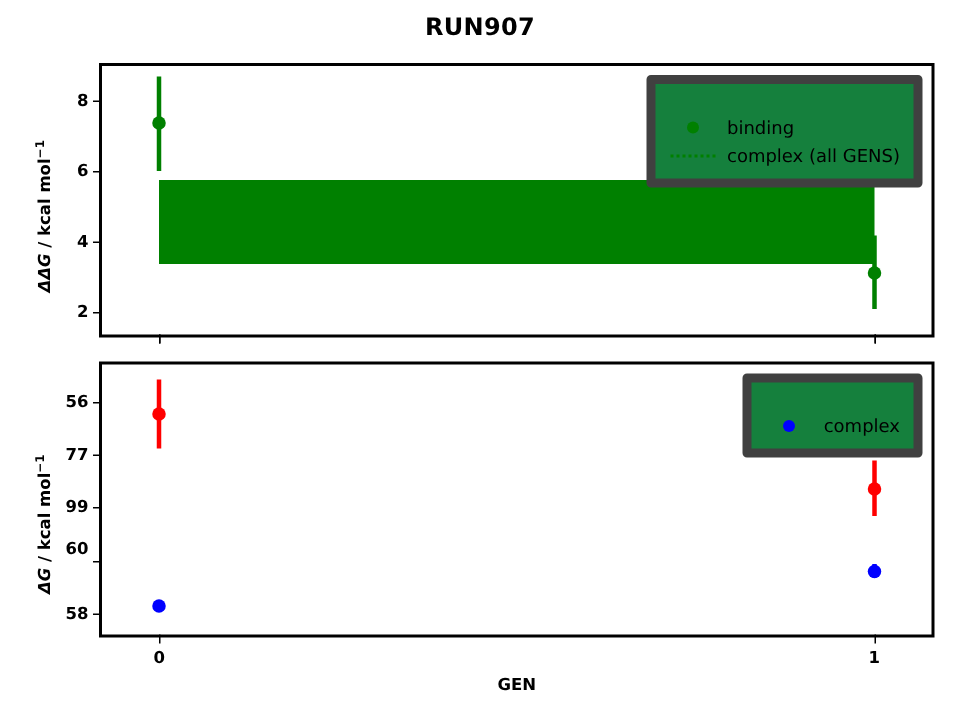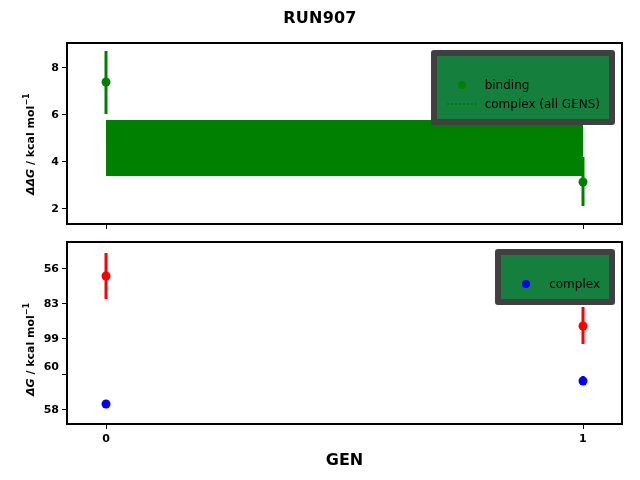--- a/index.html
+++ b/index.html
@@ -111,21 +111,21 @@
     white-space: nowrap;
   }
   #ylabel-top  { left: 22px; top: 195px; }
   #ylabel-bottom { left: 22px; top: 396px; }
   .xlabel {
     position: absolute;
     left: 66px;
     width: 557px;
     top: 450px;
     text-align: center;
-    font-size: 16px;
+    font-size: 11px;
     font-weight: bold;
     color: #000000;
   }
   .mathvar { font-style: italic; }
   .sup { font-size: 8px; vertical-align: super; }
 
   
   .errbar {
     position: absolute;
     width: 3px;
@@ -251,21 +251,21 @@
       </div>
 
     <div id="ticks-bottom">
         <div class="ytick" style="top: 165.882px;"></div>
         <div class="yticklabel" style="top: 165.882px;">58</div>
         <div class="ytick" style="top: 130.588px;"></div>
         <div class="yticklabel" style="top: 123px;">60</div>
         <div class="ytick" style="top: 95.2941px;"></div>
         <div class="yticklabel" style="top: 95.2941px;">99</div>
         <div class="ytick" style="top: 60px;"></div>
-        <div class="yticklabel" style="top: 60px;">83</div>
+        <div class="yticklabel" style="top: 60px;">77</div>
         <div class="ytick" style="top: 24.7059px;"></div>
         <div class="yticklabel" style="top: 24.7059px;">56</div>
       </div>
     <div id="xticks-bottom">
         <div class="xtick" style="left: 38.1379px;"></div>
         <div class="xticklabel" style="left: 38.1379px;">0</div>
         <div class="xtick" style="left: 514.862px;"></div>
         <div class="xticklabel" style="left: 514.862px;">1</div>
       </div>
 

